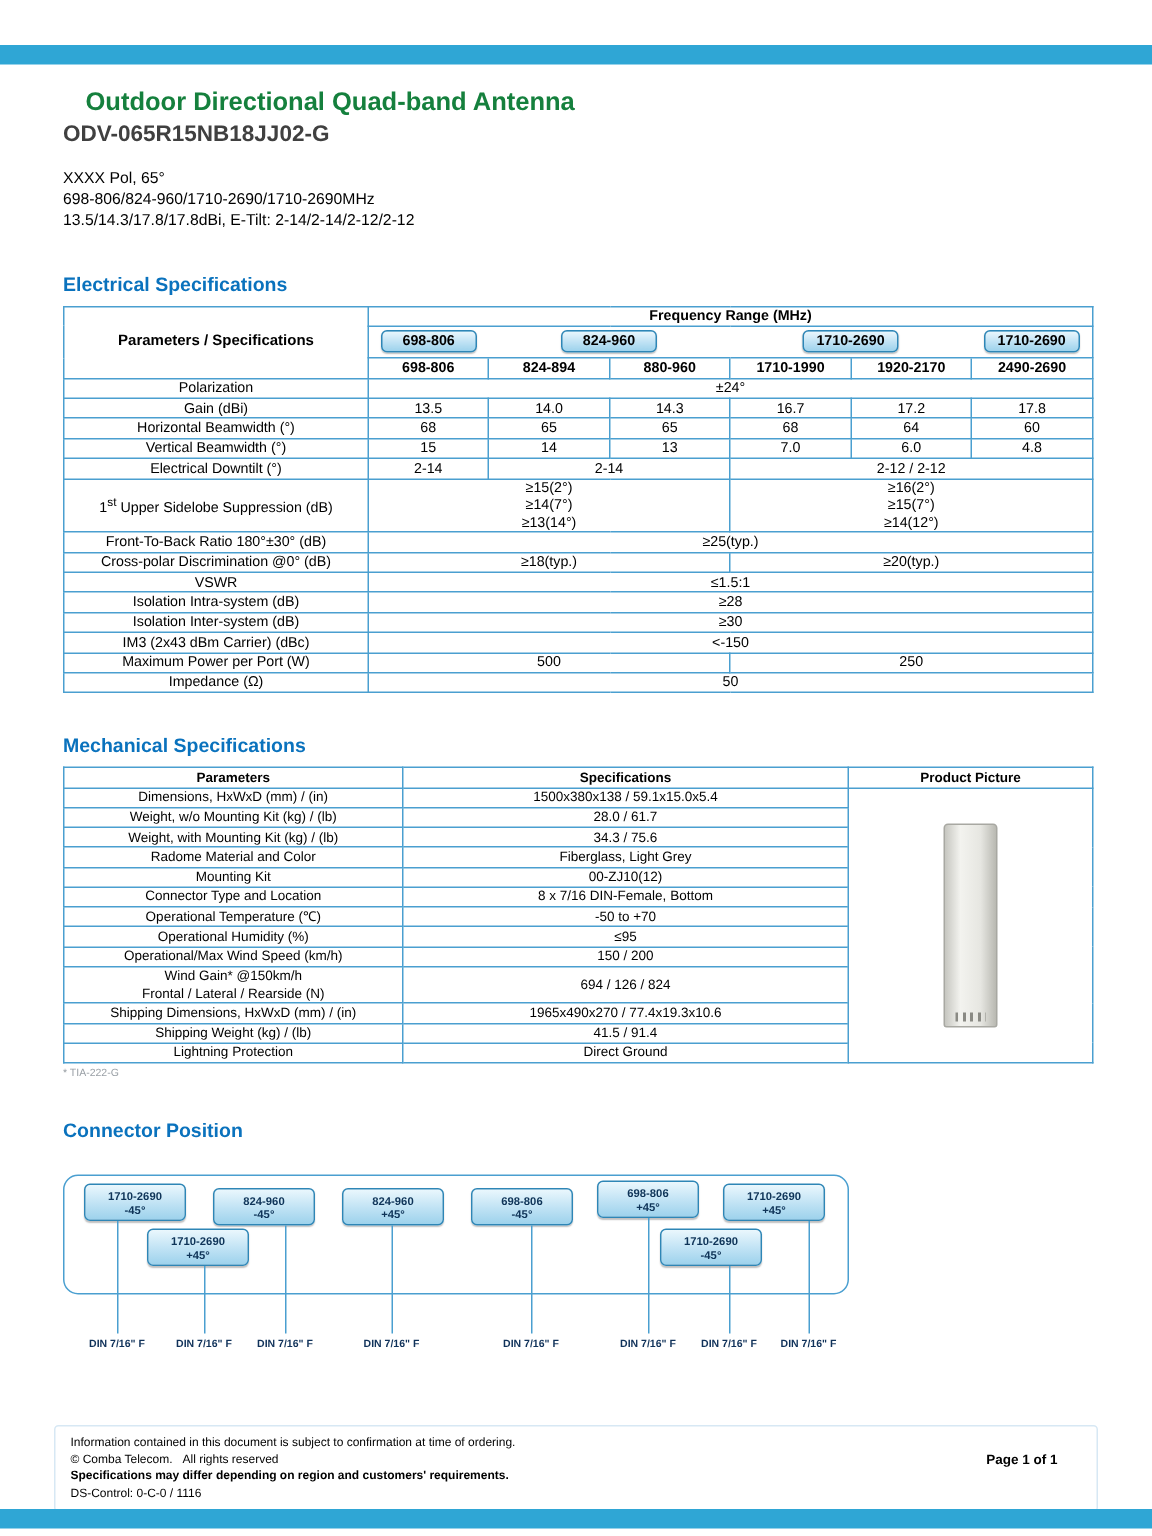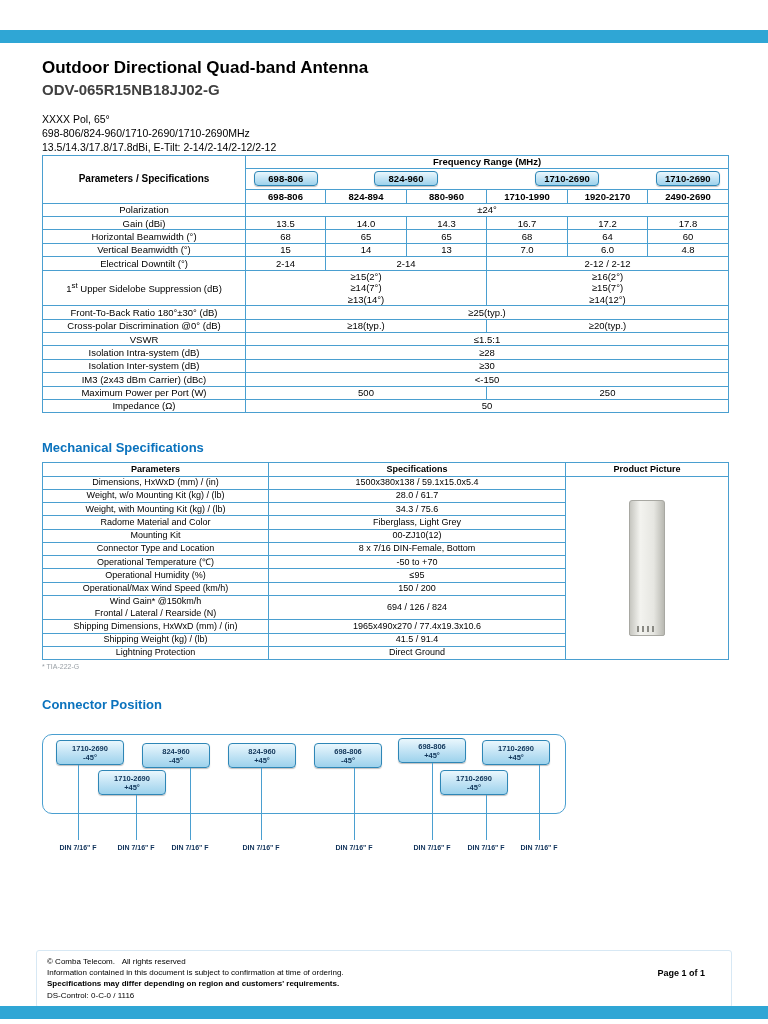--- a/index.html
+++ b/index.html
@@ -7,21 +7,21 @@
   body {
     position:relative; background:#ffffff; color:#000;
     font-family:"Liberation Sans", sans-serif; overflow:hidden;
   }
   .topbar, .bottombar { position:absolute; left:0; width:768px; height:13px; background:#2FA6D5; }
   .topbar { top:30px; }
   .bottombar { top:1006px; }
 
   .content { position:absolute; left:42px; top:58px; width:686px; }
 
-  .title { color:#000000; font-size:17px; font-weight:bold; margin-bottom:3px; }
+  .title { color:#15803d; font-size:17px; font-weight:bold; margin-bottom:3px;margin-left:15px; }
   .model { color:#404040; font-size:15px; font-weight:bold; margin-bottom:14px; }
   .subtitle { font-size:10.5px; line-height:1.35; }
 
   .section-heading { color:#0A72BD; font-size:13px; font-weight:bold; margin-top:27px; margin-bottom:7px; }
 
   table.spec-table {
     border-collapse:collapse; table-layout:fixed; width:686px;
     font-size:9.5px;
   }
   table.spec-table td {
@@ -90,20 +90,21 @@
 <div class="topbar"></div>
 
 <div class="content">
 
   <div class="title">Outdoor Directional Quad-band Antenna</div>
   <div class="model">ODV-065R15NB18JJ02-G</div>
   <div class="subtitle">XXXX Pol, 65°</div>
   <div class="subtitle">698-806/824-960/1710-2690/1710-2690MHz</div>
   <div class="subtitle">13.5/14.3/17.8/17.8dBi, E-Tilt: 2-14/2-14/2-12/2-12</div>
 
+  <div class="section-heading">Electrical Specifications</div>
 
   <table class="spec-table etable">
     <colgroup>
       <col style="width:203px">
         <col style="width:80px">
         <col style="width:81px">
         <col style="width:80px">
         <col style="width:81px">
         <col style="width:80px">
         <col style="width:81px">
@@ -345,20 +346,20 @@
     <div class="din-label" style="left:192px">DIN 7/16" F</div>
     <div class="din-label" style="left:285px">DIN 7/16" F</div>
     <div class="din-label" style="left:363px">DIN 7/16" F</div>
     <div class="din-label" style="left:417px">DIN 7/16" F</div>
     <div class="din-label" style="left:470px">DIN 7/16" F</div>
   </div>
 
 </div>
 
 <div class="footer">
+  <div>Information contained in this document is subject to confirmation at time of ordering.</div>
   <div>© Comba Telecom.&nbsp;&nbsp;&nbsp;All rights reserved</div>
-  <div>Information contained in this document is subject to confirmation at time of ordering.</div>
   <div class="bold-line">Specifications may differ depending on region and customers' requirements.</div>
   <div>DS-Control: 0-C-0 / 1116</div>
   <div class="page-label">Page 1 of 1</div>
 </div>
 
 <div class="bottombar"></div>
 
 </body></html>

